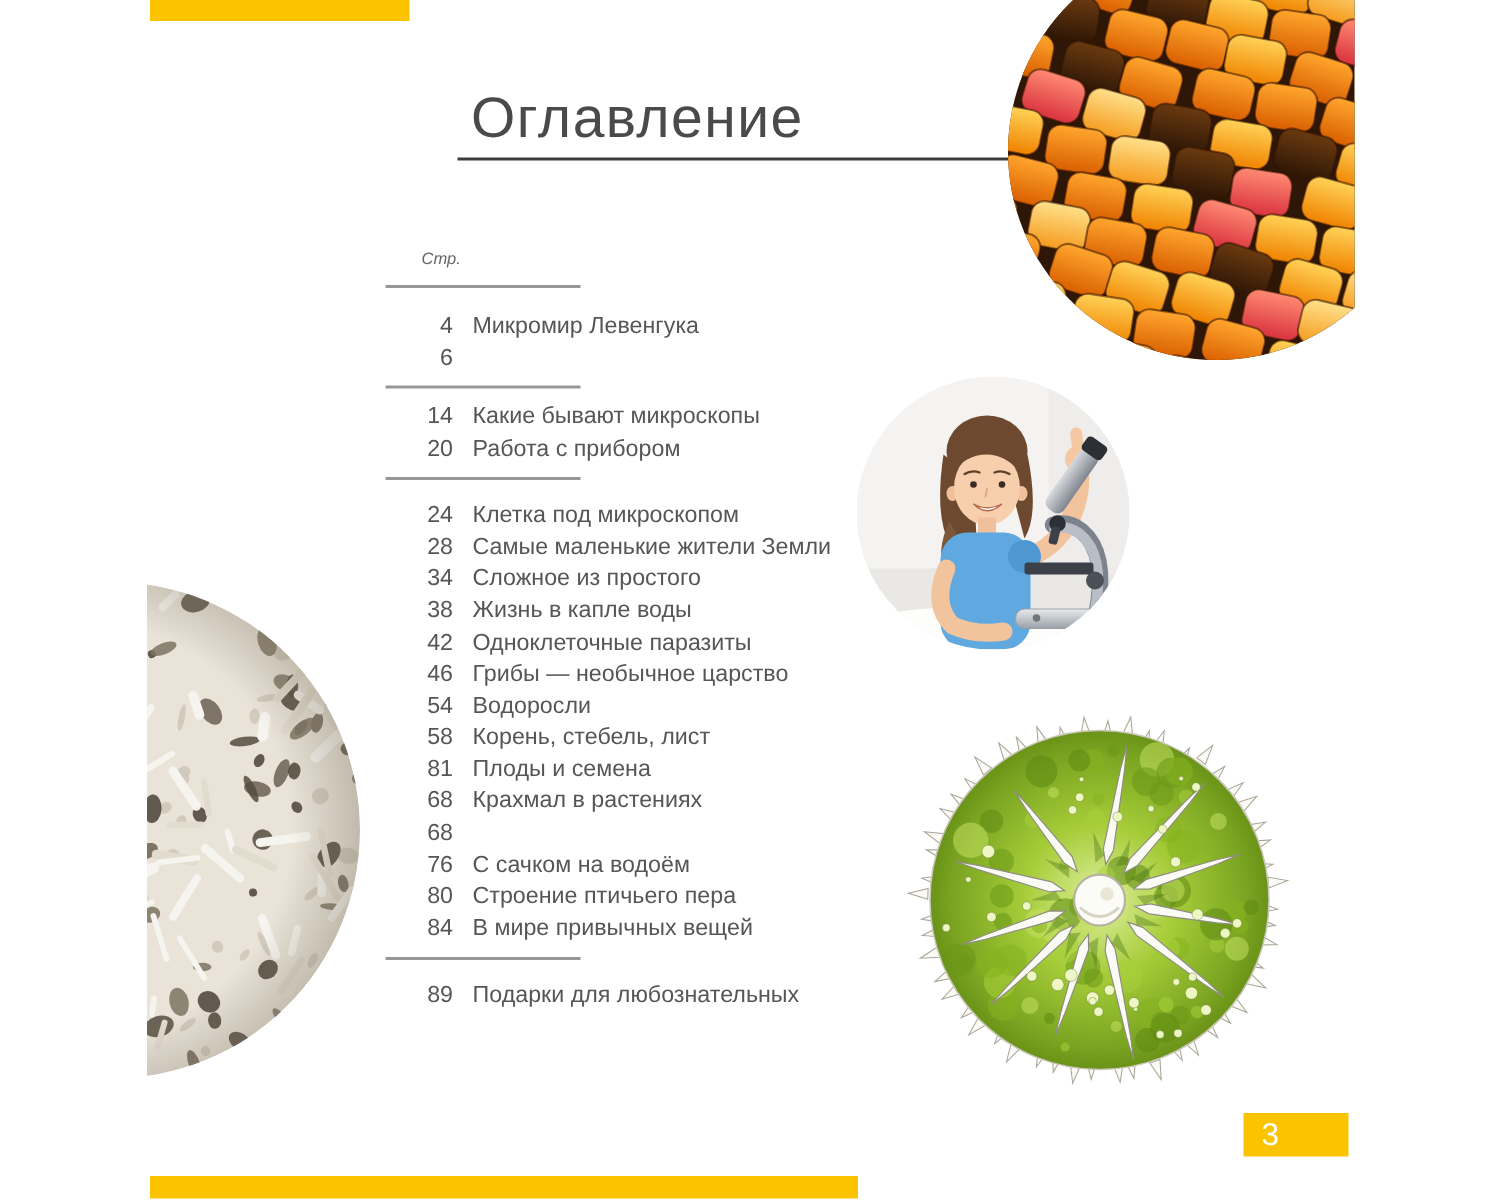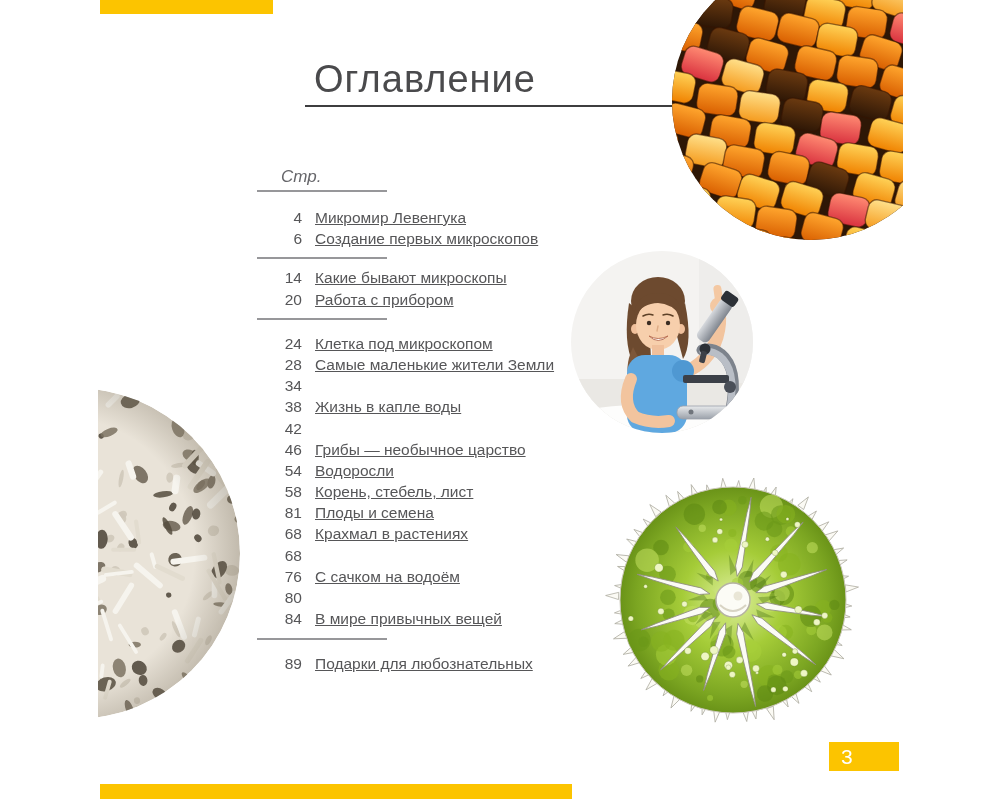--- a/index.html
+++ b/index.html
@@ -5,26 +5,26 @@
   html,body{margin:0;padding:0;background:#ffffff;}
   #canvas{position:relative;width:920px;height:800px;background:#ffffff;overflow:hidden;
           font-family:"Liberation Sans","DejaVu Sans",sans-serif;color:#565658;}
   .bar{position:absolute;background:#fcc400;}
   #bar-top{left:100px;top:0;width:173px;height:14px;}
   #bar-bottom{left:100px;top:784px;width:472px;height:15px;}
   #pagenum-box{position:absolute;left:829px;top:742px;width:70px;height:29px;background:#fcc400;}
   #pagenum-box span{display:block;padding-left:12px;line-height:29px;font-size:21px;color:#ffffff;}
   #doc-title{position:absolute;left:314px;top:58px;font-size:38px;font-weight:400;color:#4a4a4c;letter-spacing:1px;}
   #title-rule{position:absolute;left:305px;top:105px;width:367px;height:2px;background:#3d3d3f;}
-  #col-label{position:absolute;left:281px;top:167px;font-size:17px;font-style:italic;color:#66666a;text-align:center;}
+  #col-label{position:absolute;left:281px;top:167px;font-size:11px;font-style:italic;color:#66666a;text-align:center;}
   #col-rule{position:absolute;left:257px;top:190px;width:130px;height:2px;background:#97979a;}
   #toc{position:absolute;left:240px;top:207px;width:440px;}
   .toc-row{display:flex;height:21.2px;line-height:21.2px;font-size:15.5px;}
   .toc-num{width:62px;text-align:right;color:#565658;}
-  .toc-title{margin-left:13px;color:#565658;white-space:nowrap;text-decoration:underline;}
+  .toc-title{margin-left:13px;color:#565658;white-space:nowrap;}
   .toc-divider{width:130px;height:2px;background:#97979a;margin:8px 0 8px 17px;}
   .toc-divider.d2{margin-bottom:13px;}
   .toc-divider.d3{margin-top:9px;margin-bottom:13px;}
   .photo-wrap{position:absolute;overflow:hidden;}
   .photo-circle{position:absolute;border-radius:50%;overflow:hidden;}
   svg{display:block;}
   #butterfly-wrap{left:672px;top:0;width:231px;height:240px;}
   #butterfly-circle{left:0;top:-38px;width:278px;height:278px;}
   #sponge-wrap{left:98px;top:388px;width:144px;height:331px;}
   #sponge-circle{left:-189px;top:0;width:331px;height:331px;}
@@ -44,21 +44,20 @@
   <div id="col-label">Стр.</div>
   <div id="col-rule"></div>
 
   <div id="toc">
       <div class="toc-row">
         <span class="toc-num">4</span>
         <span class="toc-title">Микромир Левенгука</span>
       </div>
       <div class="toc-row">
         <span class="toc-num">6</span>
-        <span class="toc-title">Создание первых микроскопов</span>
       </div>
       <div class="toc-divider"></div>
       <div class="toc-row">
         <span class="toc-num">14</span>
         <span class="toc-title">Какие бывают микроскопы</span>
       </div>
       <div class="toc-row">
         <span class="toc-num">20</span>
         <span class="toc-title">Работа с прибором</span>
       </div>
@@ -66,27 +65,29 @@
       <div class="toc-row">
         <span class="toc-num">24</span>
         <span class="toc-title">Клетка под микроскопом</span>
       </div>
       <div class="toc-row">
         <span class="toc-num">28</span>
         <span class="toc-title">Самые маленькие жители Земли</span>
       </div>
       <div class="toc-row">
         <span class="toc-num">34</span>
+        <span class="toc-title">Сложное из простого</span>
       </div>
       <div class="toc-row">
         <span class="toc-num">38</span>
         <span class="toc-title">Жизнь в капле воды</span>
       </div>
       <div class="toc-row">
         <span class="toc-num">42</span>
+        <span class="toc-title">Одноклеточные паразиты</span>
       </div>
       <div class="toc-row">
         <span class="toc-num">46</span>
         <span class="toc-title">Грибы — необычное царство</span>
       </div>
       <div class="toc-row">
         <span class="toc-num">54</span>
         <span class="toc-title">Водоросли</span>
       </div>
       <div class="toc-row">
@@ -103,20 +104,21 @@
       </div>
       <div class="toc-row">
         <span class="toc-num">68</span>
       </div>
       <div class="toc-row">
         <span class="toc-num">76</span>
         <span class="toc-title">С сачком на водоём</span>
       </div>
       <div class="toc-row">
         <span class="toc-num">80</span>
+        <span class="toc-title">Строение птичьего пера</span>
       </div>
       <div class="toc-row">
         <span class="toc-num">84</span>
         <span class="toc-title">В мире привычных вещей</span>
       </div>
       <div class="toc-divider d3"></div>
       <div class="toc-row">
         <span class="toc-num">89</span>
         <span class="toc-title">Подарки для любознательных</span>
       </div>

